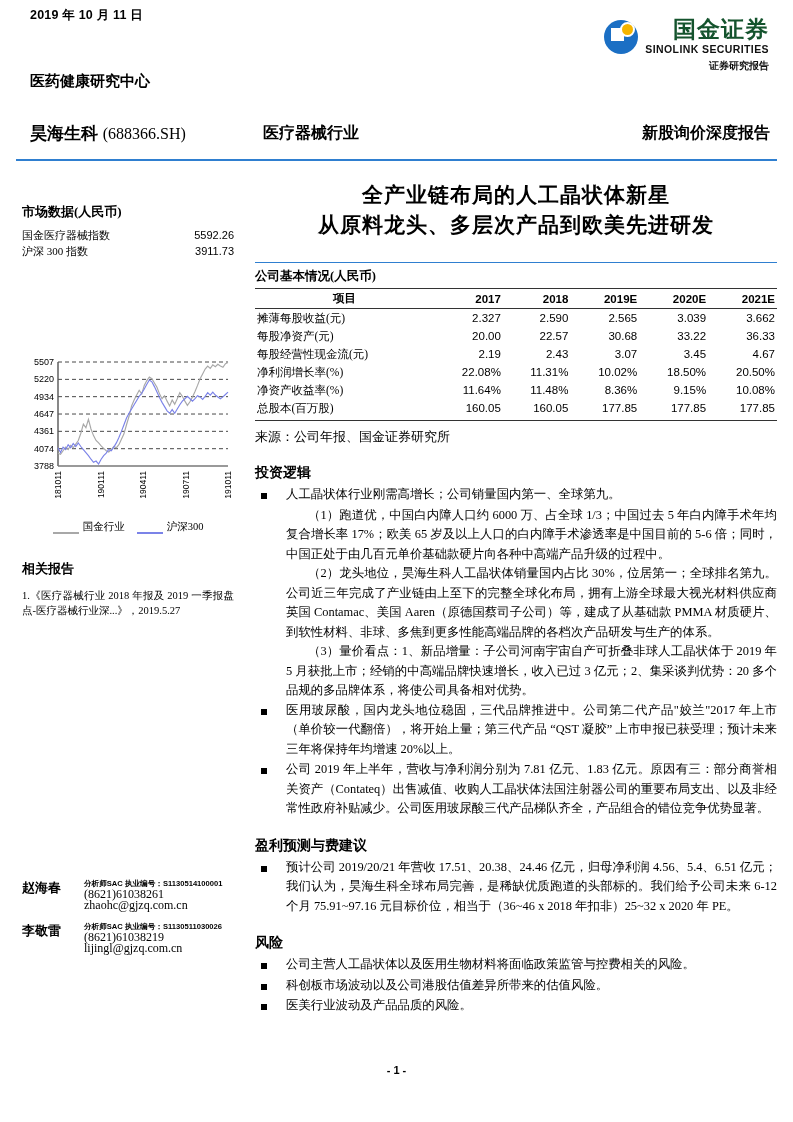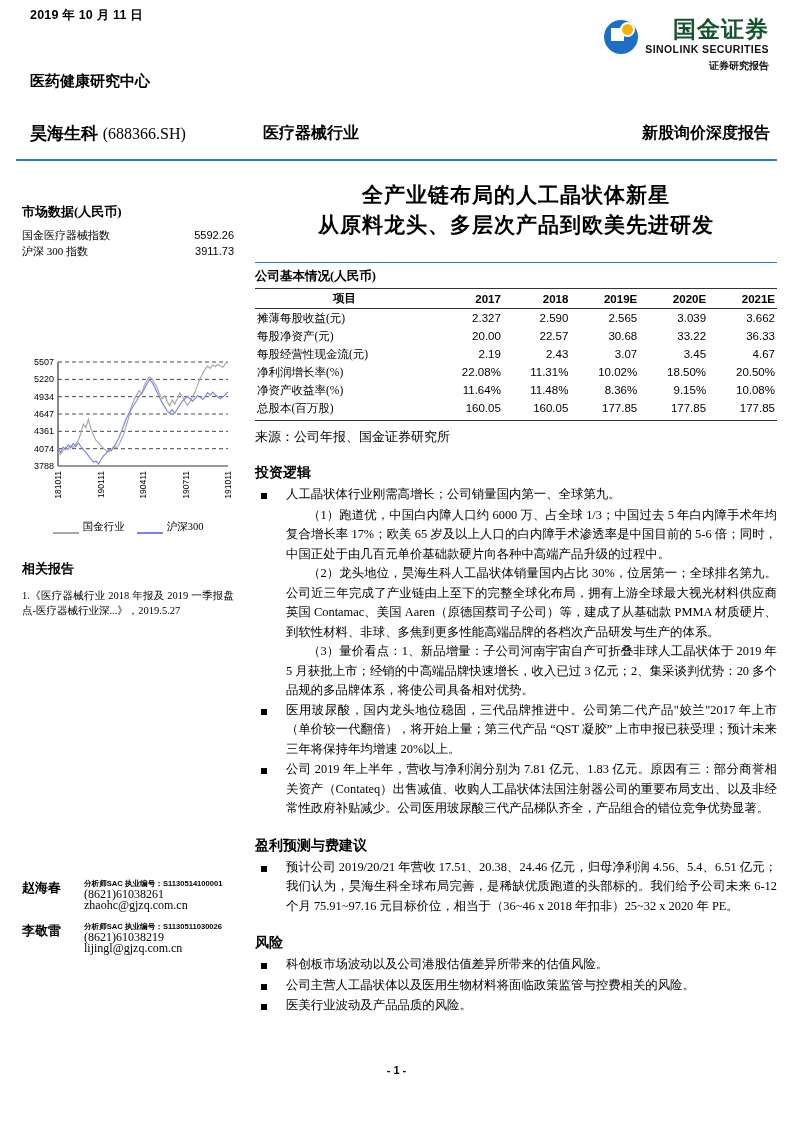--- a/index.html
+++ b/index.html
@@ -403,21 +403,21 @@
       <div class="bullet">公司 2019 年上半年，营收与净利润分别为 7.81 亿元、1.83 亿元。原因有三：部分商誉相关资产（Contateq）出售减值、收购人工晶状体法国注射器公司的重要布局支出、以及非经常性政府补贴减少。公司医用玻尿酸三代产品梯队齐全，产品组合的错位竞争优势显著。</div>
     </div>
 
     <div class="blk">
       <div class="blk-head">盈利预测与费建议</div>
       <div class="bullet">预计公司 2019/20/21 年营收 17.51、20.38、24.46 亿元，归母净利润 4.56、5.4、6.51 亿元；我们认为，昊海生科全球布局完善，是稀缺优质跑道的头部标的。我们给予公司未来 6-12 个月 75.91~97.16 元目标价位，相当于（36~46 x 2018 年扣非）25~32 x 2020 年 PE。</div>
     </div>
 
     <div class="blk">
       <div class="blk-head">风险</div>
+      <div class="bullet">公司主营人工晶状体以及医用生物材料将面临政策监管与控费相关的风险。</div>
       <div class="bullet">科创板市场波动以及公司港股估值差异所带来的估值风险。</div>
-      <div class="bullet">公司主营人工晶状体以及医用生物材料将面临政策监管与控费相关的风险。</div>
       <div class="bullet">医美行业波动及产品品质的风险。</div>
     </div>
 
   </div>
 
   <div class="pagenum">- 1 -</div>
 </div>
 
 </body></html>

